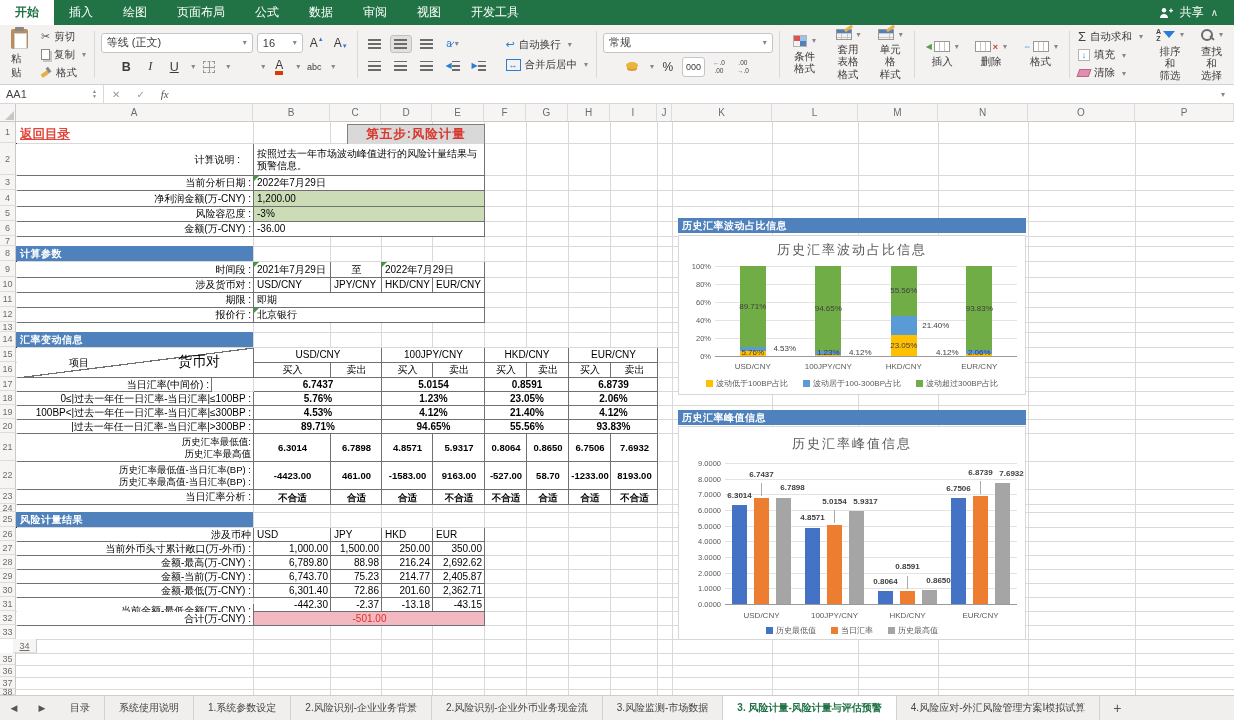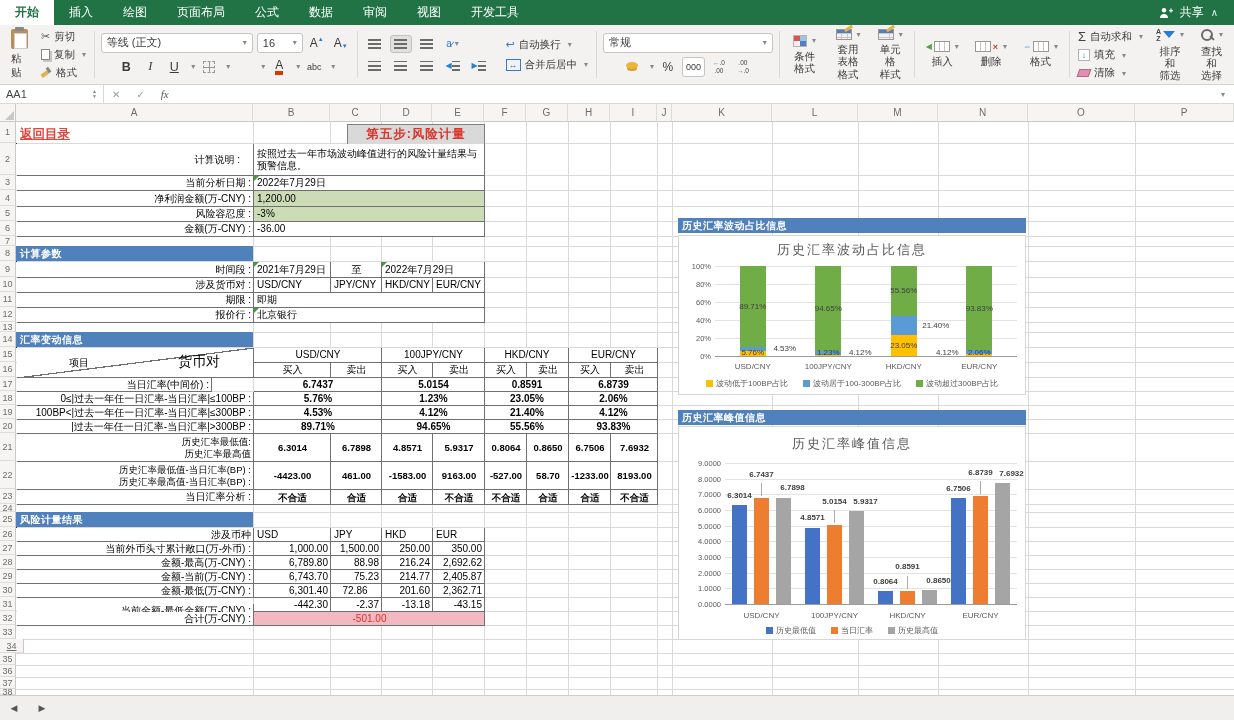--- a/index.html
+++ b/index.html
@@ -402,20 +402,31 @@
     <div class="fb-input"></div>
     <span class="fb-exp">▾</span>
   </div>
 
   <div class="backlink">返回目录</div>
   <div class="steptitle">第五步:风险计量</div>
 
   <div class="tabbar">
     <span class="tnav">◀</span>
     <span class="tnav">▶</span>
+    <div id="tabsHost">
+        <div class="stab">目录</div>
+        <div class="stab">系统使用说明</div>
+        <div class="stab">1.系统参数设定</div>
+        <div class="stab">2.风险识别-企业业务背景</div>
+        <div class="stab">2.风险识别-企业外币业务现金流</div>
+        <div class="stab">3.风险监测-市场数据</div>
+        <div class="stab active">3. 风险计量-风险计量与评估预警</div>
+        <div class="stab">4.风险应对-外汇风险管理方案I模拟试算</div>
+        <div class="addtab">+</div>
+      </div>
   </div>
 <div>
       <div class="vline" style="position: absolute; left: 253px; top: 122px; width: 1px; height: 573px;"></div>
       <div class="vline" style="position: absolute; left: 330px; top: 122px; width: 1px; height: 573px;"></div>
       <div class="vline" style="position: absolute; left: 381px; top: 122px; width: 1px; height: 573px;"></div>
       <div class="vline" style="position: absolute; left: 432px; top: 122px; width: 1px; height: 573px;"></div>
       <div class="vline" style="position: absolute; left: 484px; top: 122px; width: 1px; height: 573px;"></div>
       <div class="vline" style="position: absolute; left: 526px; top: 122px; width: 1px; height: 573px;"></div>
       <div class="vline" style="position: absolute; left: 568px; top: 122px; width: 1px; height: 573px;"></div>
       <div class="vline" style="position: absolute; left: 610px; top: 122px; width: 1px; height: 573px;"></div>
@@ -507,21 +518,21 @@
     <div class="rownum" style="position: absolute; left: 0px; top: 504px; width: 16px; height: 8px;">24</div>
     <div class="rownum" style="position: absolute; left: 0px; top: 512px; width: 16px; height: 15px;">25</div>
     <div class="rownum" style="position: absolute; left: 0px; top: 527px; width: 16px; height: 14px;">26</div>
     <div class="rownum" style="position: absolute; left: 0px; top: 541px; width: 16px; height: 14px;">27</div>
     <div class="rownum" style="position: absolute; left: 0px; top: 555px; width: 16px; height: 14px;">28</div>
     <div class="rownum" style="position: absolute; left: 0px; top: 569px; width: 16px; height: 14px;">29</div>
     <div class="rownum" style="position: absolute; left: 0px; top: 583px; width: 16px; height: 14px;">30</div>
     <div class="rownum" style="position: absolute; left: 0px; top: 597px; width: 16px; height: 14px;">31</div>
     <div class="rownum" style="position: absolute; left: 0px; top: 611px; width: 16px; height: 14px;">32</div>
     <div class="rownum" style="position: absolute; left: 0px; top: 625px; width: 16px; height: 14px;">33</div>
-    <div class="rownum" style="position: absolute; left: 0px; top: 639px; width: 24px; height: 14px; text-decoration: underline;">34</div>
+    <div class="rownum" style="position: absolute; left: 13px; top: 639px; width: 24px; height: 14px; text-decoration: underline;">34</div>
     <div class="rownum" style="position: absolute; left: 0px; top: 653px; width: 16px; height: 12px;">35</div>
     <div class="rownum" style="position: absolute; left: 0px; top: 665px; width: 16px; height: 12px;">36</div>
     <div class="rownum" style="position: absolute; left: 0px; top: 677px; width: 16px; height: 12px;">37</div>
     <div class="rownum" style="position: absolute; left: 0px; top: 689px; width: 16px; height: 6px;">38</div>
     <div class="blk" style="position: absolute; left: 16px; top: 143px;">
       <div class="cl" style="position: absolute; left: 0px; top: 0px; width: 237px; height: 32px;">
         <span style="width: 100%; text-align: right; padding: 0px 14px 0px 0px;">计算说明 :</span>
       </div>
       <div class="cl" style="position: absolute; left: 237px; top: 0px; width: 231px; height: 32px;">
         <span style="width: 100%; text-align: left; padding: 0px 0px 0px 3px;">按照过去一年市场波动峰值进行的风险计量结果与预警信息。</span>
@@ -831,21 +842,21 @@
       <div class="cl" style="position: absolute; left: 416px; top: 42px; width: 52px; height: 14px;">
         <span style="width: 100%; text-align: right; padding: 0px 3px 0px 0px;">2,405.87</span>
       </div>
       <div class="cl" style="position: absolute; left: 0px; top: 56px; width: 237px; height: 14px;">
         <span style="width: 100%; text-align: right; padding: 0px 3px 0px 4px;">金额-最低(万-CNY) :</span>
       </div>
       <div class="cl" style="position: absolute; left: 237px; top: 56px; width: 77px; height: 14px;">
         <span style="width: 100%; text-align: right; padding: 0px 3px 0px 0px;">6,301.40</span>
       </div>
       <div class="cl" style="position: absolute; left: 314px; top: 56px; width: 51px; height: 14px;">
-        <span style="width: 100%; text-align: center; padding: 0px 3px 0px 0px;">72.86</span>
+        <span style="width: 100%; text-align: right; padding: 0px 3px 0px 0px;">72.86</span>
       </div>
       <div class="cl" style="position: absolute; left: 365px; top: 56px; width: 51px; height: 14px;">
         <span style="width: 100%; text-align: right; padding: 0px 3px 0px 0px;">201.60</span>
       </div>
       <div class="cl" style="position: absolute; left: 416px; top: 56px; width: 52px; height: 14px;">
         <span style="width: 100%; text-align: right; padding: 0px 3px 0px 0px;">2,362.71</span>
       </div>
       <div class="cl" style="position: absolute; left: 0px; top: 76px; width: 237px; height: 14px;">
         <span style="width: 100%; text-align: right; padding: 0px 3px 0px 0px;">当前金额-最低金额(万-CNY) :</span>
       </div>

